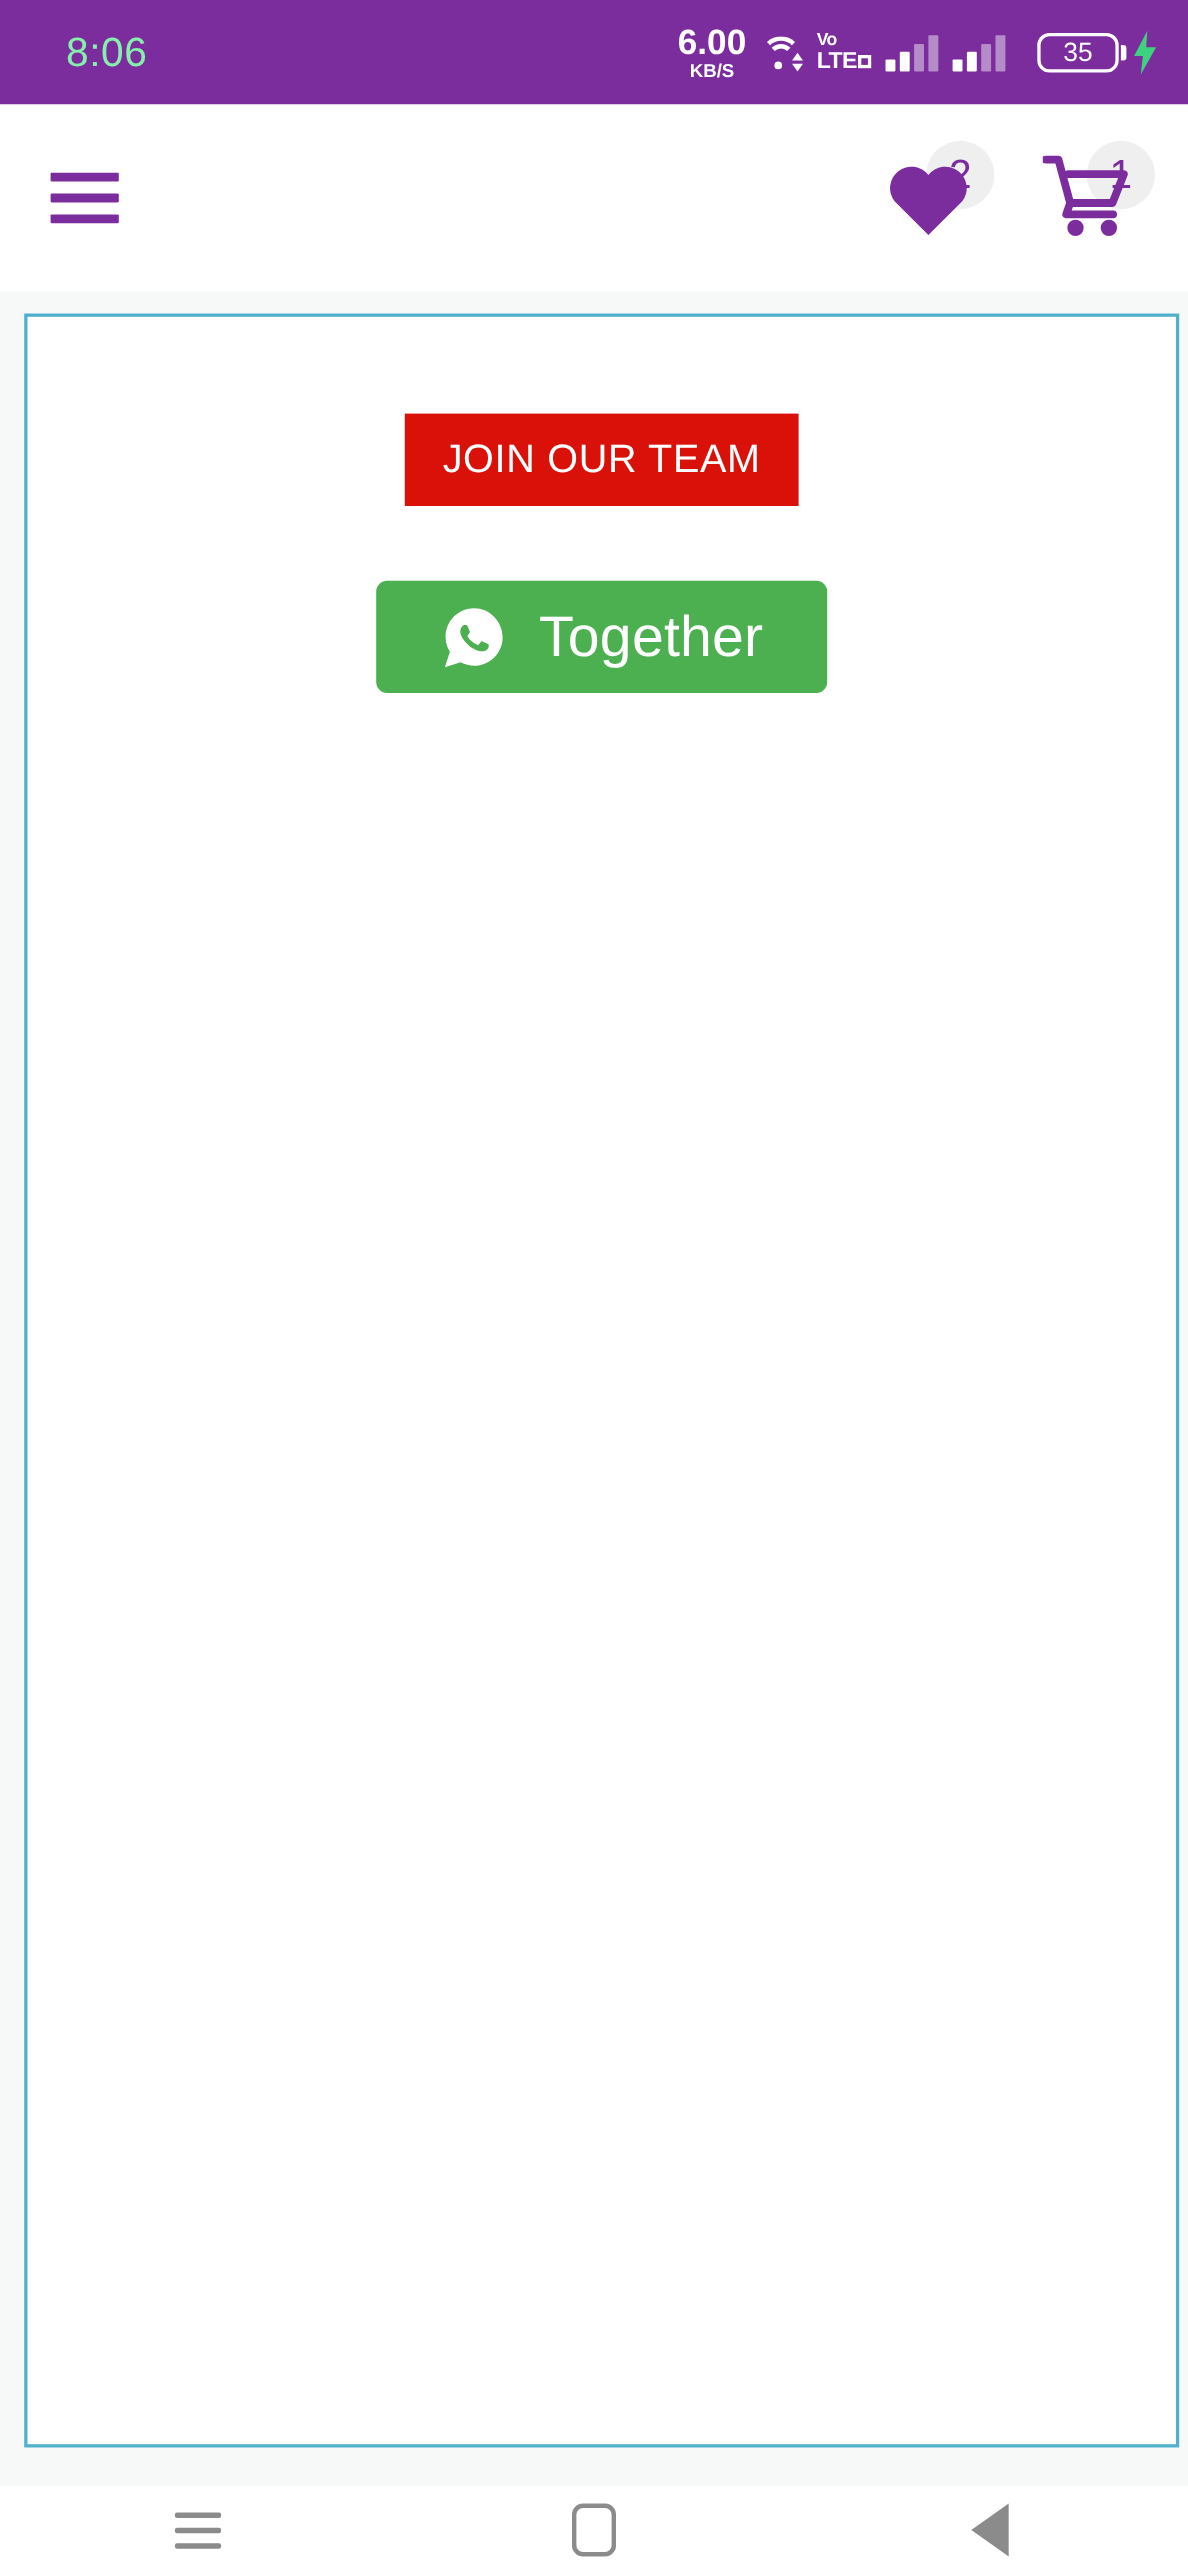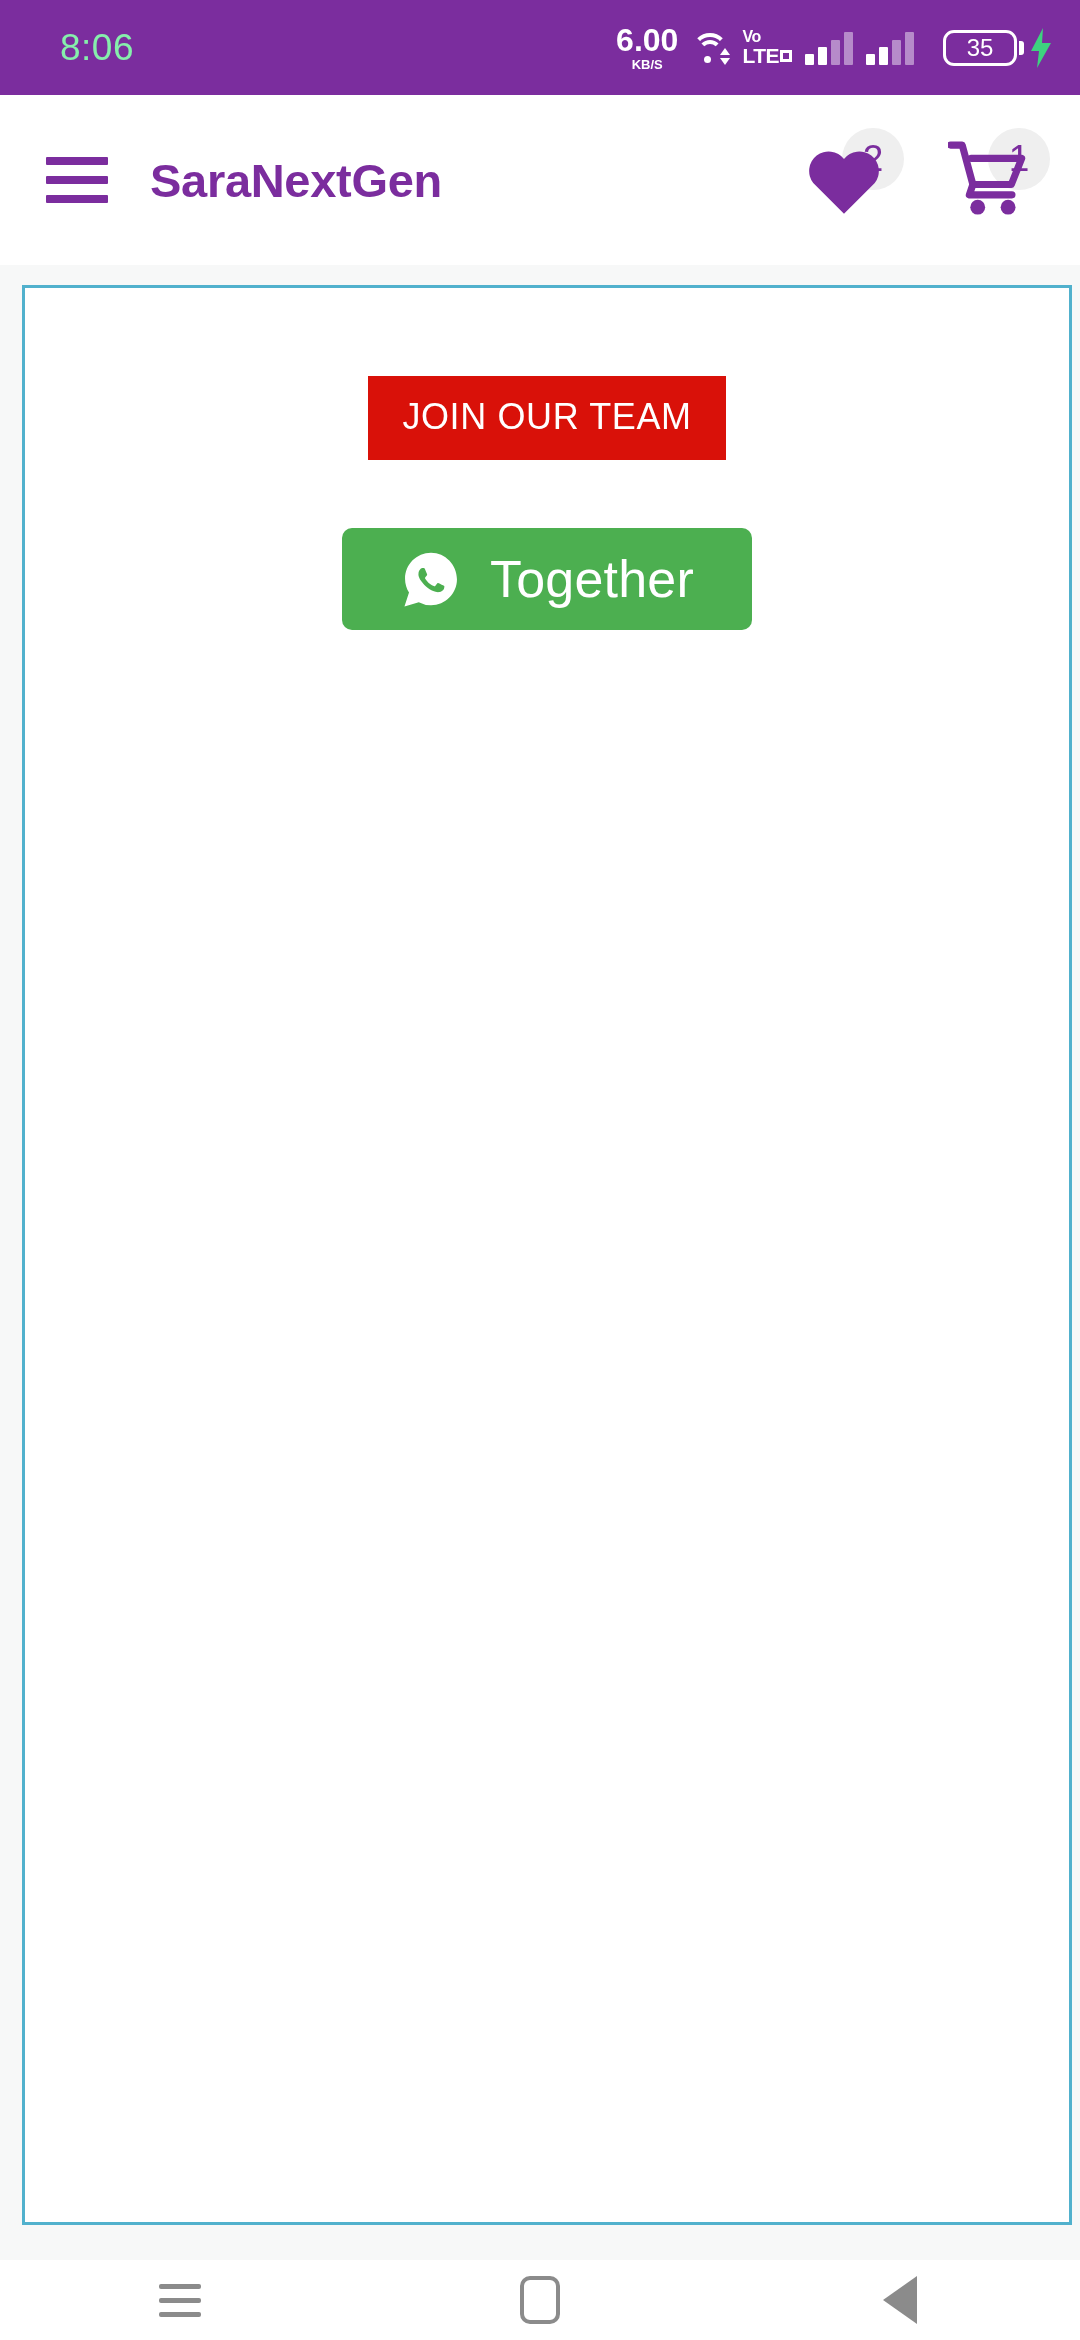--- a/index.html
+++ b/index.html
@@ -18,21 +18,21 @@
     background:#7B2D9E;
     display:flex; align-items:center;
     padding:0 26px 0 60px;
     color:#ffffff;
   }
   .status-clock { font-size:37px; font-weight:400; letter-spacing:0.5px; color:#86efac; }
   .status-right { margin-left:auto; display:flex; align-items:center; gap:13px; }
 
   .netspeed { display:flex; flex-direction:column; align-items:center; line-height:1; }
   .netspeed .val { font-size:32px; font-weight:700; }
-  .netspeed .unit { font-size:13px; font-weight:700; margin-top:2px; }
+  .netspeed .unit { font-size:17px; font-weight:700; margin-top:2px; }
 
   .wifi-icon { width:38px; height:34px; position:relative; }
   .wifi-icon .arc {
     position:absolute; left:50%; transform:translateX(-50%);
     border:4px solid #ffffff; border-bottom-color:transparent;
     border-left-color:transparent; border-right-color:transparent;
     border-radius:50%;
   }
   .wifi-icon .a1 { width:36px; height:36px; top:2px; }
   .wifi-icon .a2 { width:24px; height:24px; top:9px; }
@@ -212,21 +212,20 @@
 
     </div>
   </div>
 
   <div class="appbar">
     <div class="hamburger">
       <span></span>
         <span></span>
         <span></span>
     </div>
-    <div class="brand">SaraNextGen</div>
 
     <div class="appbar-actions">
 
       <div class="icon-btn">
         <div class="badge">2</div>
         <svg class="glyph" width="80" height="72" viewBox="0 0 24 22">
           <path d="M12 21.3 2.6 11.9A5.9 5.9 0 0 1 12 4.6a5.9 5.9 0 0 1 9.4 7.3z" fill="#7B2D9E"></path>
         </svg>
       </div>
 

